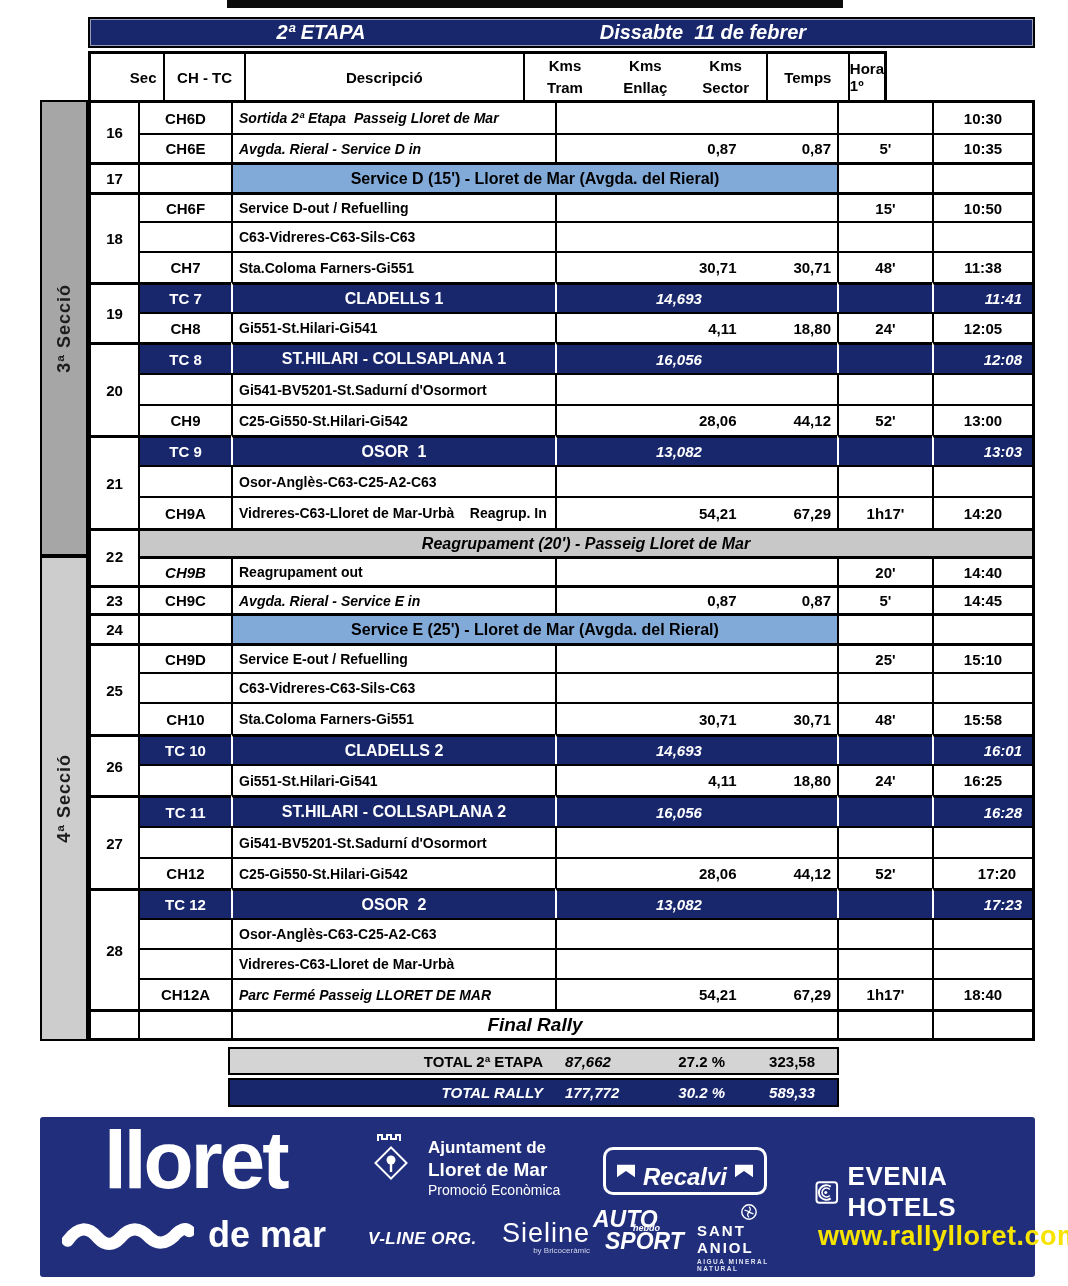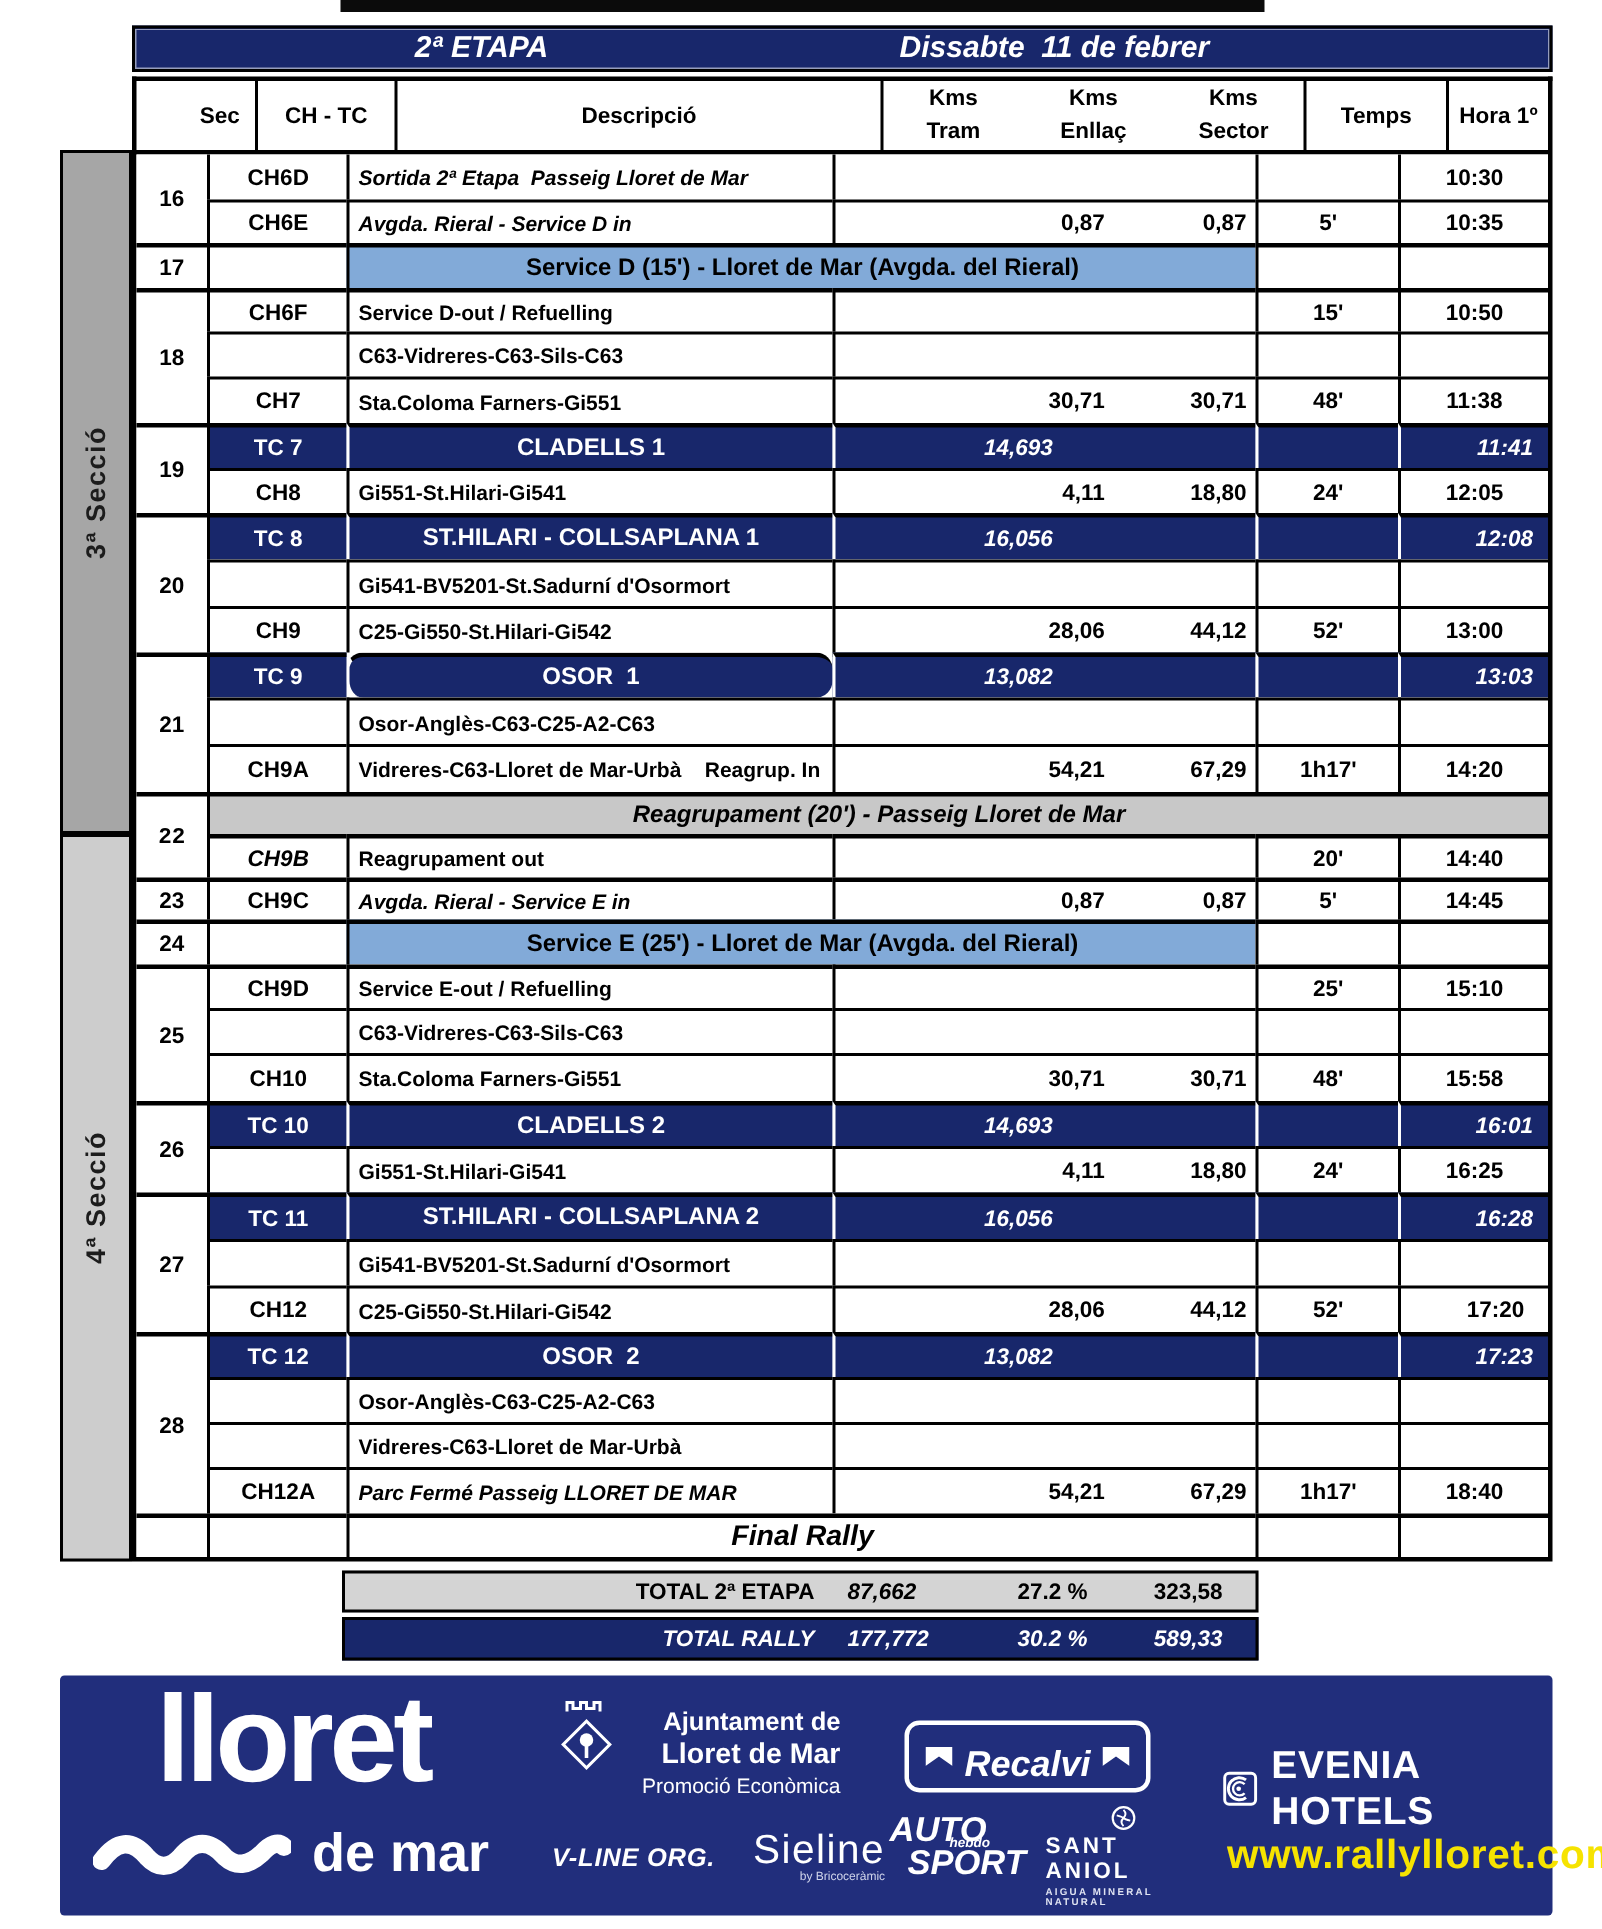--- a/index.html
+++ b/index.html
@@ -15,21 +15,21 @@
   .sec-band span{writing-mode:vertical-rl;transform:rotate(180deg);font-size:18px;color:#1c1c1c;letter-spacing:1px;}
 
   .table{position:absolute;left:88px;top:17px;width:947px;}
 
   .title-bar{position:relative;height:31px;background:#18276b;border:2px solid #000;box-sizing:border-box;
              box-shadow:inset 0 0 0 1px rgba(255,255,255,.55);margin-bottom:3px;}
   .title-bar span{position:absolute;top:50%;transform:translate(-50%,-52%);color:#fff;
                   font-style:italic;font-size:20px;white-space:pre;}
   .t-etapa{left:24.5%;} .t-date{left:65%;}
 
-  .head-row{display:flex;width:947px;box-sizing:border-box;border:3px solid #000;border-bottom:none;height:49px;padding-left:32px;}
+  .head-row{display:flex;width:799px;box-sizing:border-box;border:3px solid #000;border-bottom:none;height:49px;padding-left:32px;}
   .hc{box-sizing:border-box;display:flex;align-items:center;justify-content:center;font-size:15px;border-left:2px solid #000;}
   .hc:first-child{border-left:none;}
   .w-sec{width:47px;} .w-ch{width:93px;} .w-desc{width:324px;} .w-kms{width:282px;padding:0;}
   .w-temps{width:95px;} .w-hora{flex:1;}
   .kms-sub{display:flex;width:100%;height:100%;}
   .kms-sub > div{flex:1;display:flex;flex-direction:column;align-items:center;justify-content:center;line-height:1.45;}
 
   .grid{display:grid;width:947px;box-sizing:border-box;border:3px solid #000;
         grid-template-columns:47px 93px 324px 282px 95px 100px;
         grid-template-rows:30px 29px 30px 29px 30px 31px 30px 30px 31px 31px 31px 30px 31px 32px 28px 29px 28px 30px 29px 30px 32px 30px 31px 31px 31px 31px 30px 30px 30px 31px 29px;}
@@ -62,21 +62,21 @@
   .t-en{width:92px;text-align:right;padding-right:14px;box-sizing:border-box;}
   .t-sec{width:94px;text-align:right;padding-right:18px;box-sizing:border-box;}
 
   
   .footer{position:absolute;left:40px;top:1117px;width:995px;height:160px;background:#212e7c;color:#fff;border-radius:3px;}
   .footer .abs{position:absolute;}
   .lloret-word{left:64px;top:2px;font-size:82px;letter-spacing:-3px;line-height:1;}
   .wave{left:22px;top:96px;}
   .demar{left:168px;top:97px;font-size:36px;}
   .ajunt{left:328px;top:12px;display:flex;gap:14px;align-items:flex-start;}
-  .ajunt-text{display:flex;flex-direction:column;line-height:1.25;margin-top:8px;align-items:flex-end;}
+  .ajunt-text{display:flex;flex-direction:column;line-height:1.25;margin-top:8px;}
   .a1{font-size:17px;} .a2{font-size:19px;} .a3{font-size:14px;font-weight:400;}
   .vline{left:328px;top:112px;font-size:17px;font-style:italic;letter-spacing:.5px;}
   .sieline{left:462px;top:101px;font-weight:400;}
   .sieline span{font-size:27px;letter-spacing:1px;}
   .sieline small{display:block;font-size:8px;text-align:right;margin-top:-3px;color:#cfd4ea;}
   .recalvi{left:563px;top:30px;width:164px;height:48px;border:3px solid #fff;border-radius:10px;box-sizing:border-box;
            display:flex;align-items:center;justify-content:center;gap:8px;}
   .recalvi span{font-size:24px;font-style:italic;margin-top:12px;}
   .autosport{left:553px;top:92px;font-style:italic;line-height:.95;}
   .as1{font-size:23px;display:block;}
@@ -219,21 +219,21 @@
         <div class="c ch" style="grid-area: 11 / 2;">CH9</div>
         <div class="c desc" style="grid-area: 11 / 3;">C25-Gi550-St.Hilari-Gi542</div>
         <div class="c kms" style="grid-area: 11 / 4;">
           <span class="tram"></span>
           <span class="enllac">28,06</span>
           <span class="sector">44,12</span>
         </div>
         <div class="c tm" style="grid-area: 11 / 5;">52'</div>
         <div class="c hr" style="grid-area: 11 / 6;">13:00</div>
         <div class="c ch tc g" style="grid-area: 12 / 2;">TC 9</div>
-        <div class="c desc tc tcn g" style="grid-area: 12 / 3; border-radius: 11px;">OSOR  1</div>
+        <div class="c desc tc tcn g" style="grid-area: 12 / 3;">OSOR  1</div>
         <div class="c kms tc g" style="grid-area: 12 / 4;">
           <span class="tram it">13,082</span>
         </div>
         <div class="c tm tc g" style="grid-area: 12 / 5;"></div>
         <div class="c hr tc it g" style="grid-area: 12 / 6;">13:03</div>
         <div class="c ch" style="grid-area: 13 / 2;"></div>
         <div class="c desc" style="grid-area: 13 / 3;">Osor-Anglès-C63-C25-A2-C63</div>
         <div class="c kms" style="grid-area: 13 / 4;">
           <span class="tram"></span>
           <span class="enllac"></span>

